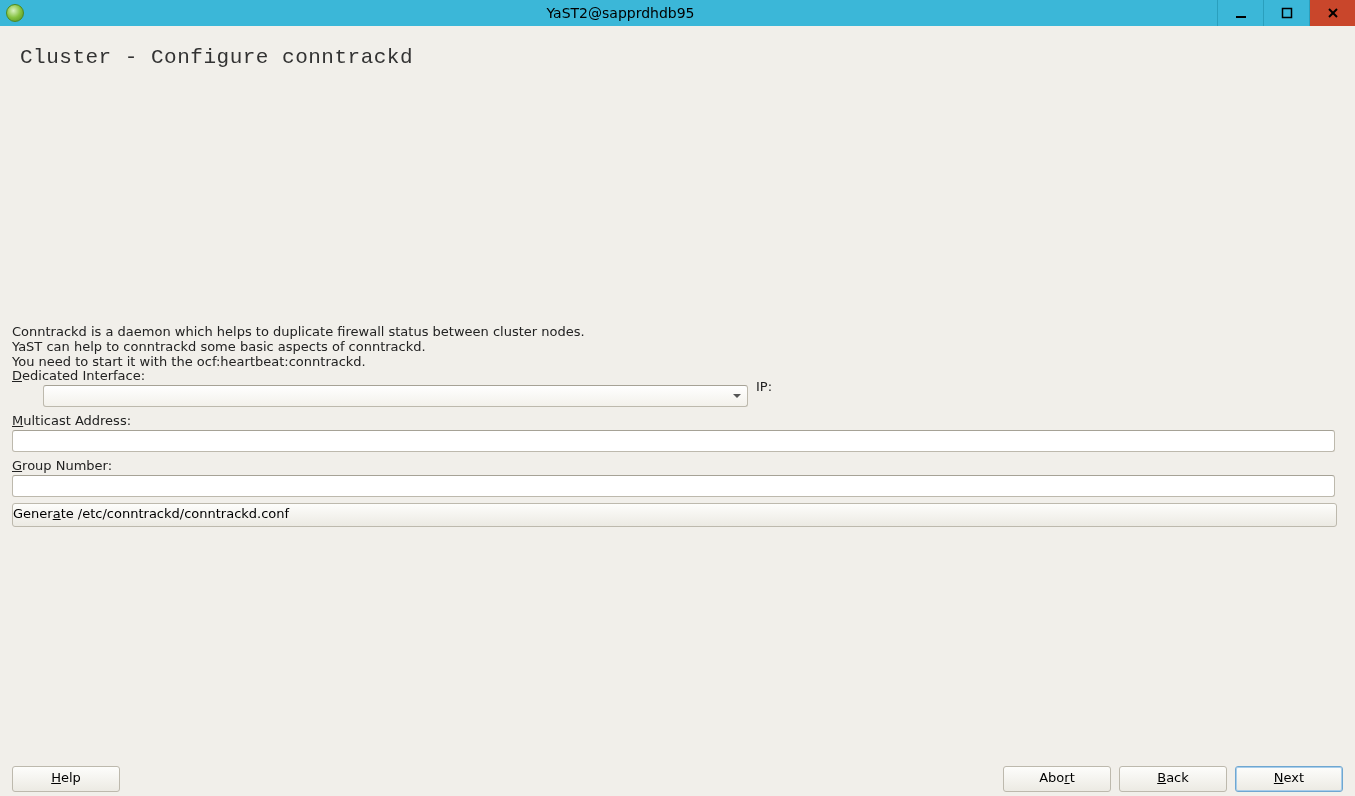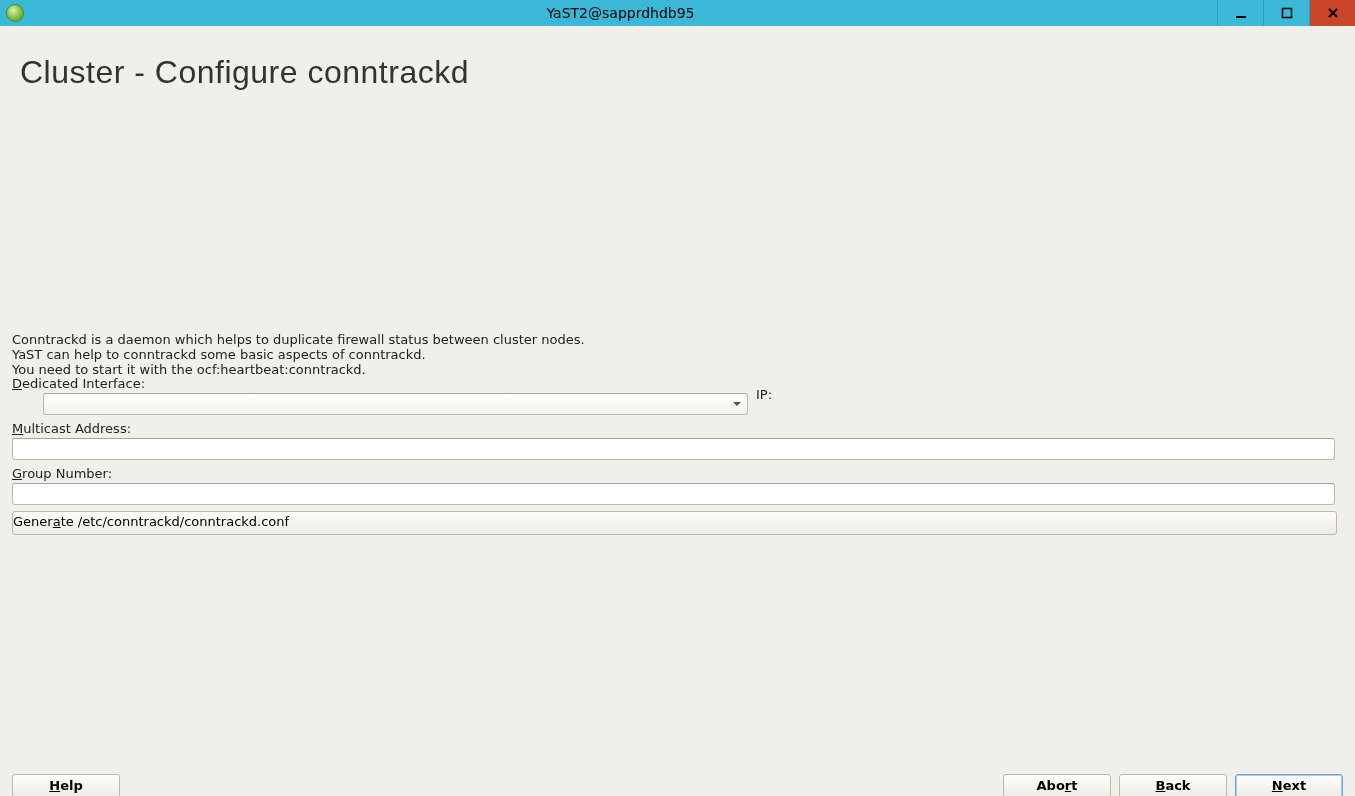--- a/index.html
+++ b/index.html
@@ -62,24 +62,24 @@
     padding: 10px;
     box-sizing: border-box;
   }
   .content-inner {
     width: 100%;
     height: 100%;
     position: relative;
   }
 
   .page-heading {
-    font-family: Liberation Sans, sans-serif;
-    font-size: 32px;
+    font-family: Liberation Mono, monospace;
+    font-size: 21px;
     color: #333;
-    margin: 18px 0 0 10px;
+    margin: 10px 0 0 10px;
     letter-spacing: 0.5px;
   }
 
   .description {
     position: absolute;
     top: 273px;
     left: 2px;
     right: 2px;
     color: #222;
     line-height: 1.15;
@@ -166,21 +166,20 @@
     margin-top: 4px;
     cursor: default;
   }
 
   
   .footer {
     position: absolute;
     left: 2px; right: 2px; bottom: 4px;
     display: flex;
     align-items: center;
-    font-weight: bold;
   }
   .push-btn {
     height: 24px;
     min-width: 78px;
     padding: 0 14px;
     border: 1px solid #bdb9ad;
     background: linear-gradient(#fdfdfb, #eceae3);
     border-radius: 3px;
     font-family: inherit;
     font-size: 13px;

